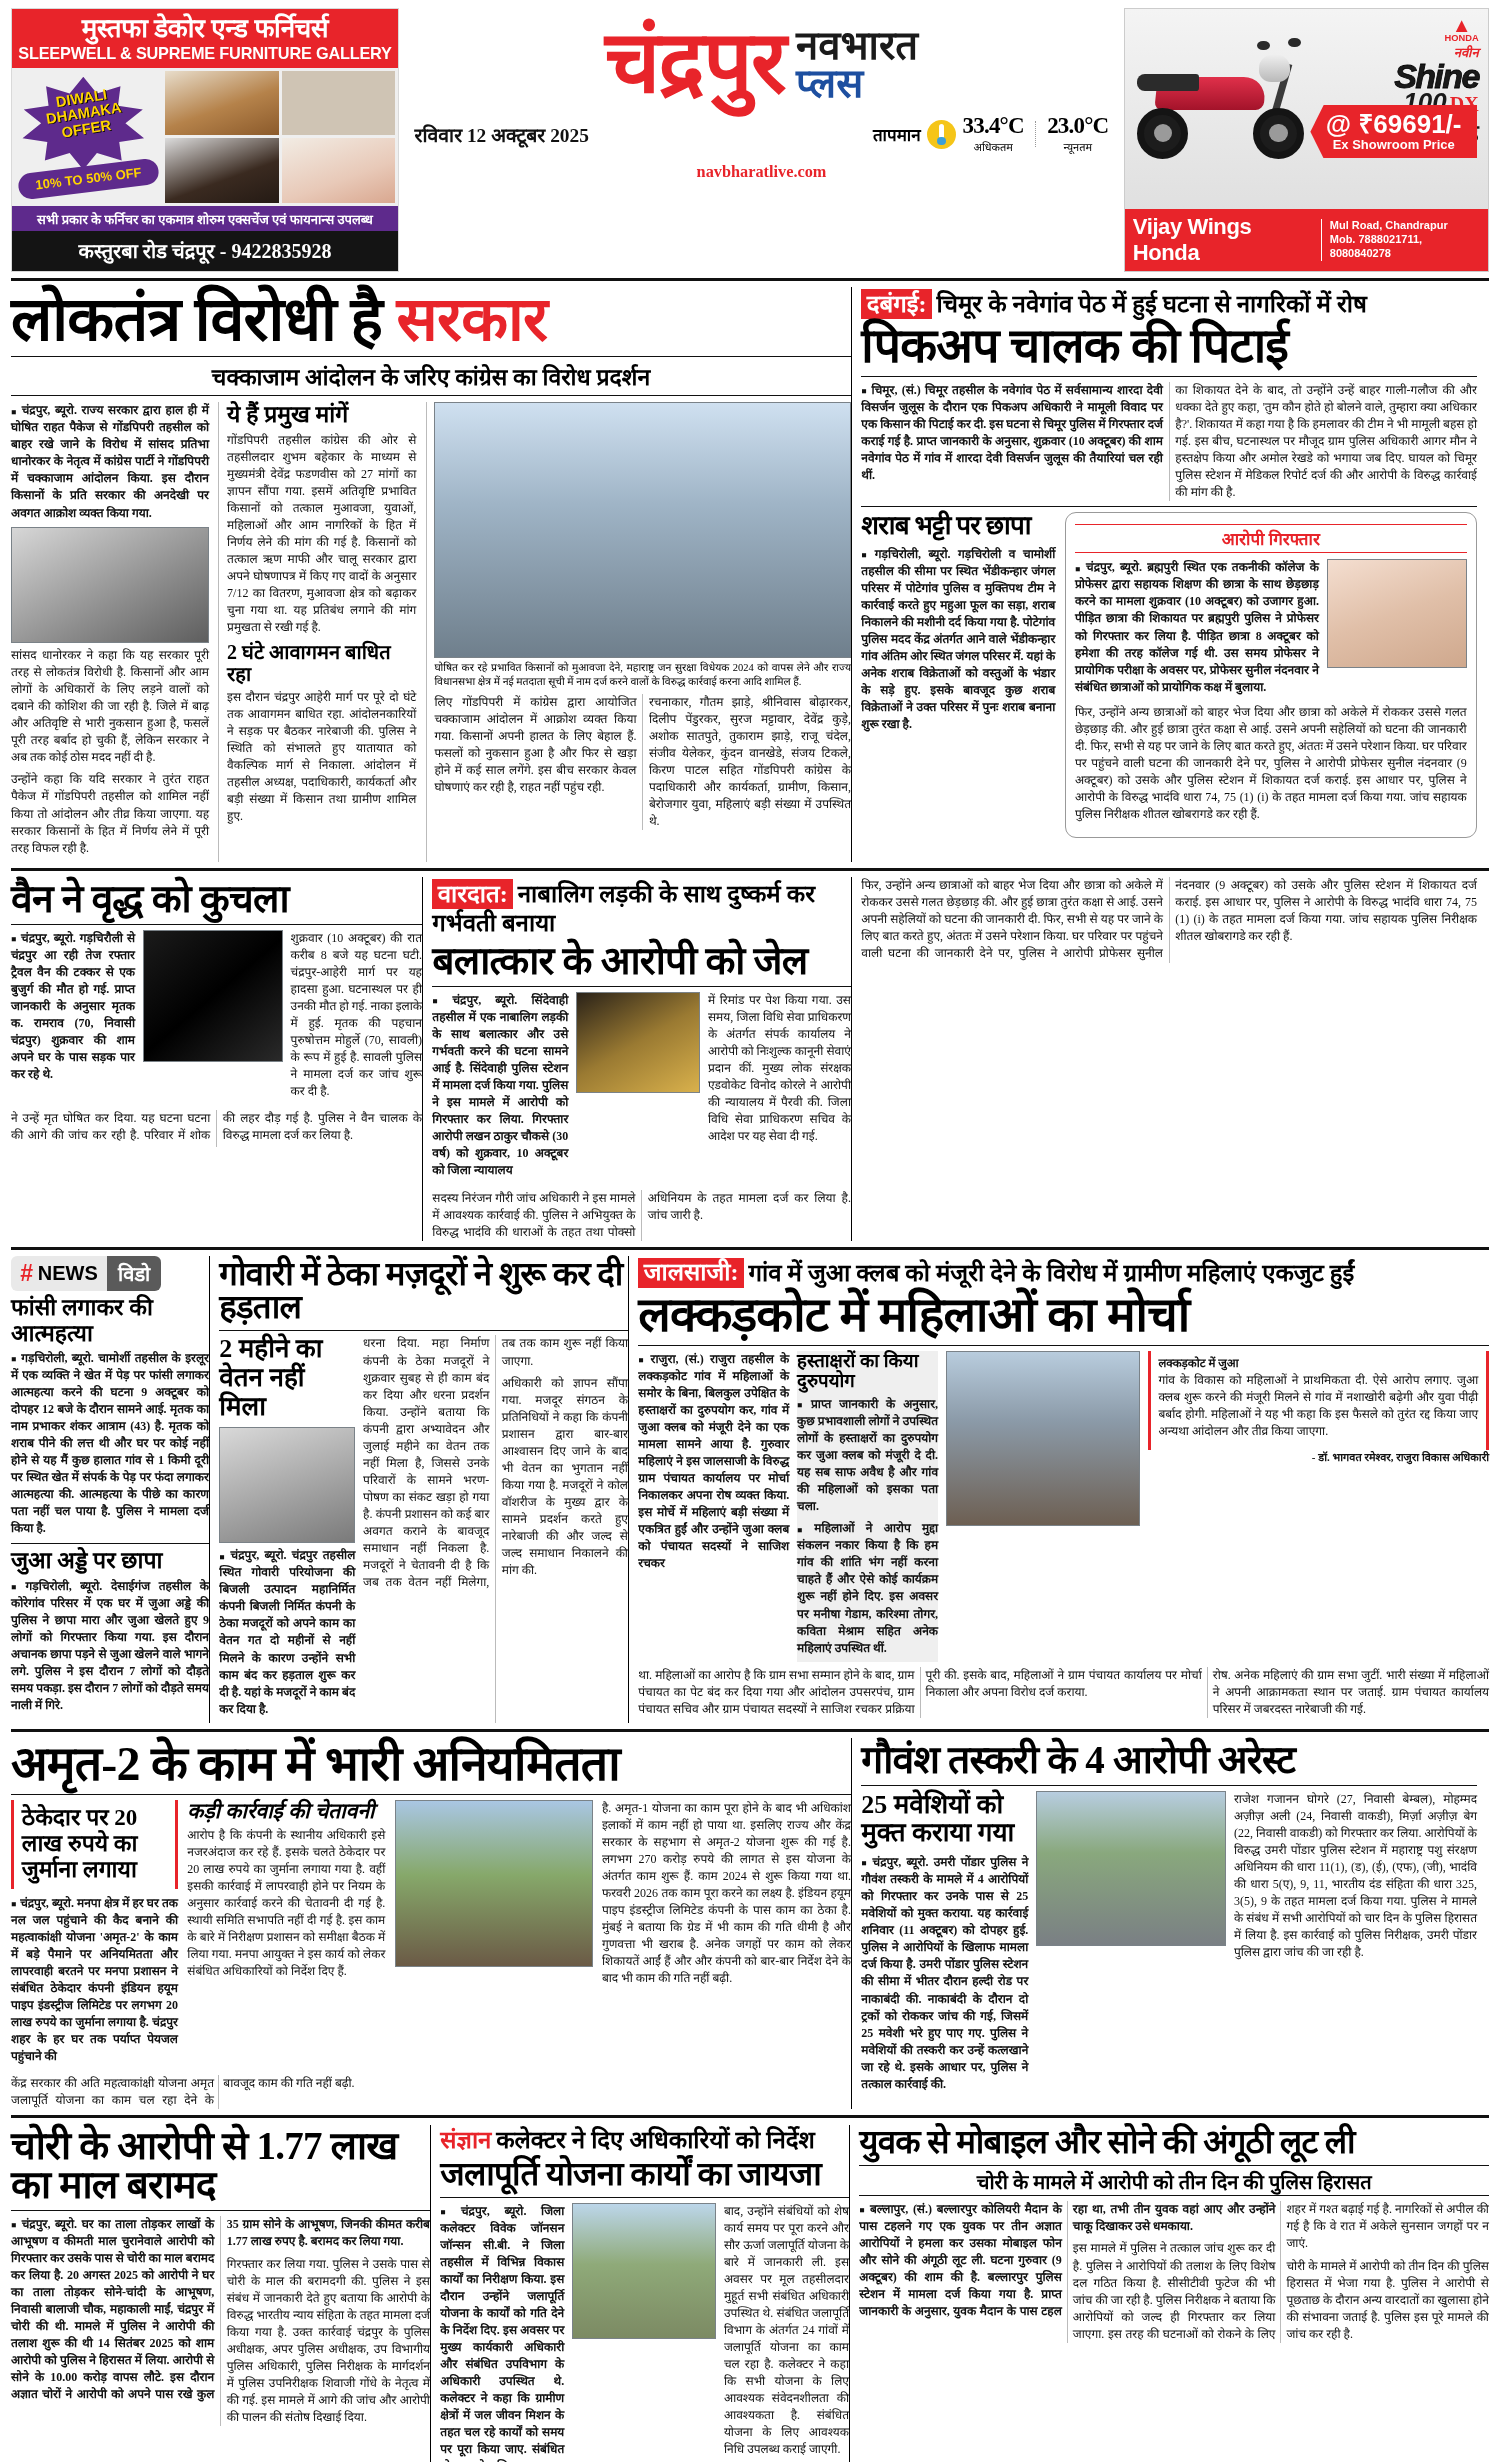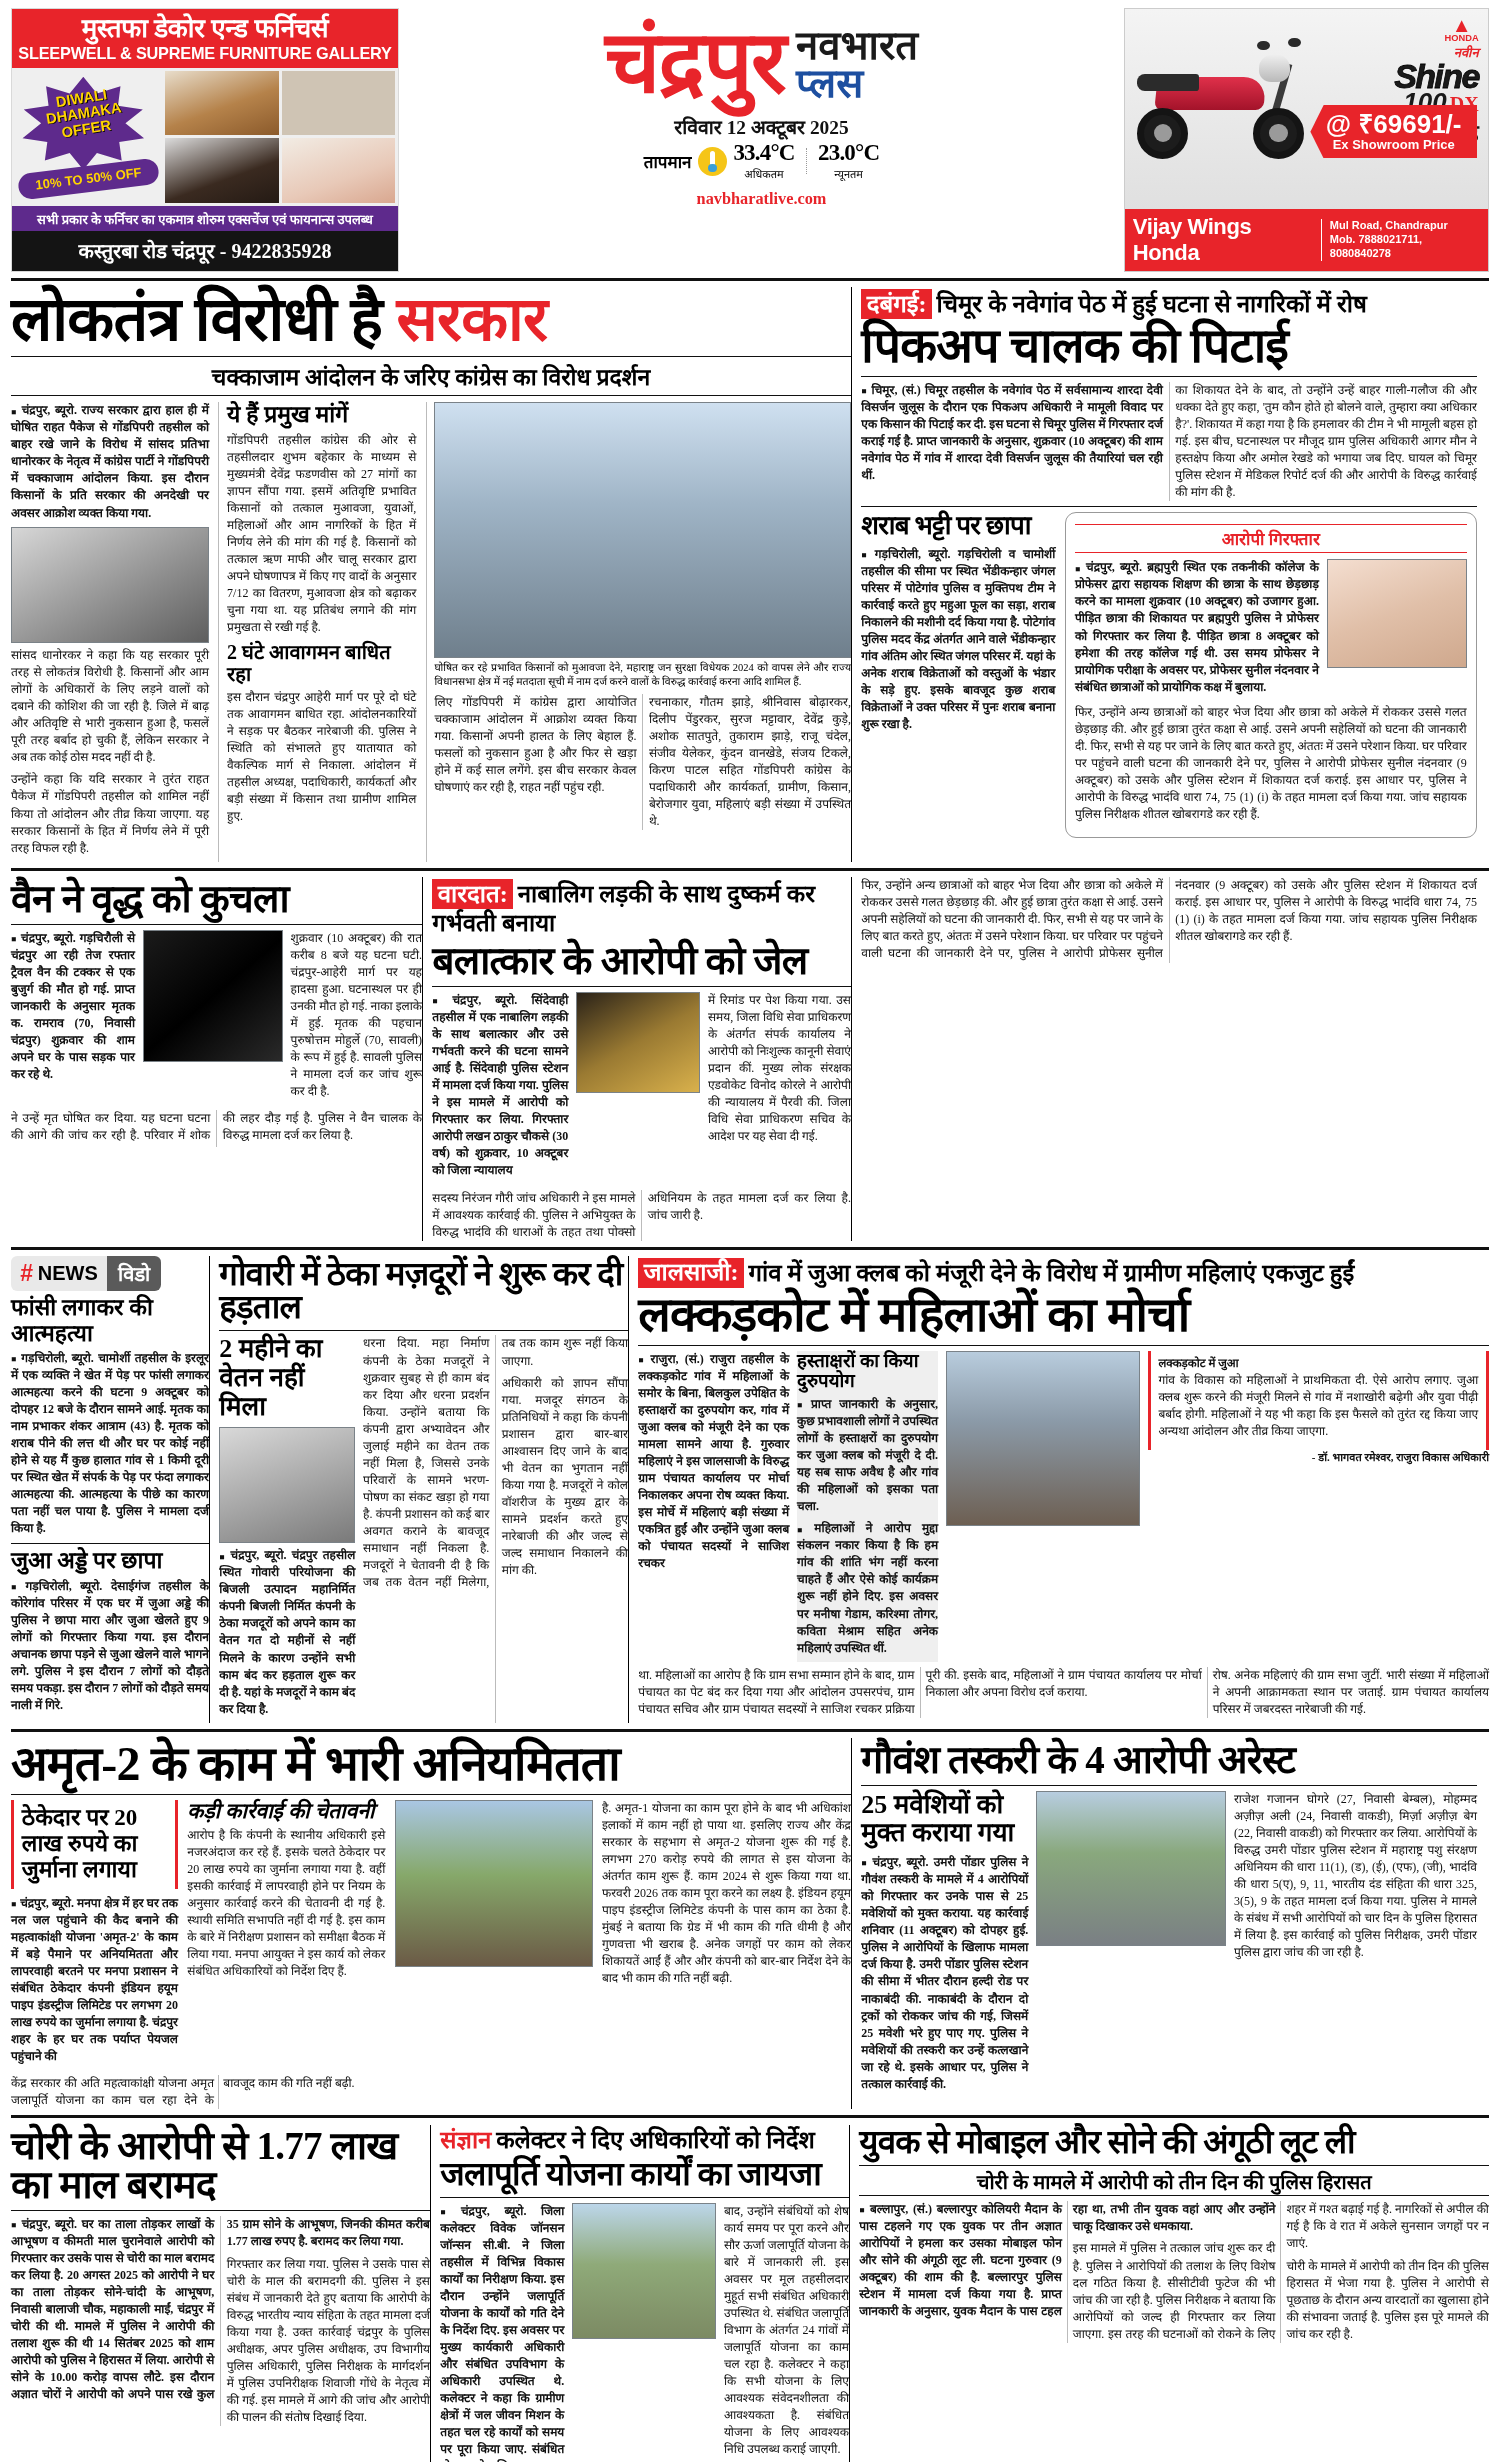--- a/index.html
+++ b/index.html
@@ -168,21 +168,20 @@
     font-size: 40px;
     line-height: 0.95;
     font-family: "Liberation Sans", sans-serif;
   }
   .meta-row {
     display: flex;
     align-items: center;
     justify-content: space-between;
     margin-top: 11px;
     padding: 0 7.8px;
-    flex-direction: column;
   }
   .pub-date {
     font-size: 19.4px;
     font-weight: 700;
     color: #111;
   }
   .temp-box { display: flex; align-items: center; gap: 6.2px; }
   .temp-label { font-size: 17px; font-weight: 700; }
   .thermo {
     width: 29.5px; height: 29.5px; border-radius: 50%;
@@ -576,21 +575,21 @@
     <div class="col-left">
       <div class="headline h-xxl">
         <span>लोकतंत्र विरोधी है</span>
         <span class="red">सरकार</span>
       </div>
       <div class="subhead">चक्काजाम आंदोलन के जरिए कांग्रेस का विरोध प्रदर्शन</div>
 
       <div style="display:flex; gap:9.3px;">
         <div style="width:198px;">
           <div class="body-txt">
-            <p class="dateline">चंद्रपुर, ब्यूरो. राज्य सरकार द्वारा हाल ही में घोषित राहत पैकेज से गोंडपिपरी तहसील को बाहर रखे जाने के विरोध में सांसद प्रतिभा धानोरकर के नेतृत्व में कांग्रेस पार्टी ने गोंडपिपरी में चक्काजाम आंदोलन किया. इस दौरान किसानों के प्रति सरकार की अनदेखी पर अवसर आक्रोश व्यक्त किया गया.</p>
+            <p class="dateline">चंद्रपुर, ब्यूरो. राज्य सरकार द्वारा हाल ही में घोषित राहत पैकेज से गोंडपिपरी तहसील को बाहर रखे जाने के विरोध में सांसद प्रतिभा धानोरकर के नेतृत्व में कांग्रेस पार्टी ने गोंडपिपरी में चक्काजाम आंदोलन किया. इस दौरान किसानों के प्रति सरकार की अनदेखी पर अवगत आक्रोश व्यक्त किया गया.</p>
           </div>
           <div class="photo bed" style="height:116px;margin:3.9px 0;"></div>
           <div class="body-txt">
             <p>सांसद धानोरकर ने कहा कि यह सरकार पूरी तरह से लोकतंत्र विरोधी है. किसानों और आम लोगों के अधिकारों के लिए लड़ने वालों को दबाने की कोशिश की जा रही है. जिले में बाढ़ और अतिवृष्टि से भारी नुकसान हुआ है, फसलें पूरी तरह बर्बाद हो चुकी हैं, लेकिन सरकार ने अब तक कोई ठोस मदद नहीं दी है.</p>
             <p>उन्होंने कहा कि यदि सरकार ने तुरंत राहत पैकेज में गोंडपिपरी तहसील को शामिल नहीं किया तो आंदोलन और तीव्र किया जाएगा. यह सरकार किसानों के हित में निर्णय लेने में पूरी तरह विफल रही है.</p>
           </div>
         </div>
 
         <div style="width:198px; border-left:0.8px solid #bbb; padding-left:7.8px;">
           <div class="mini-head">ये हैं प्रमुख मांगें</div>

